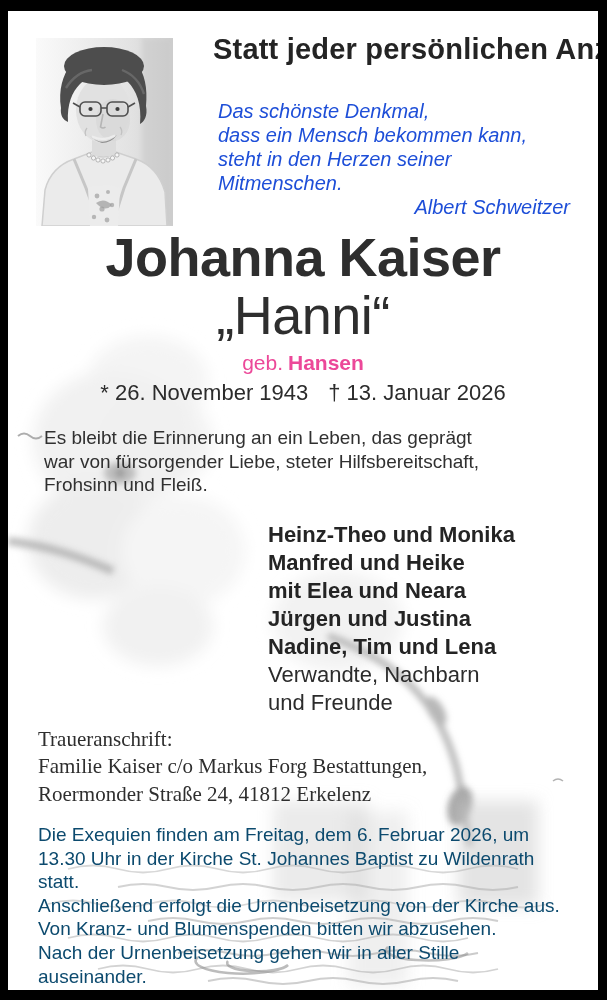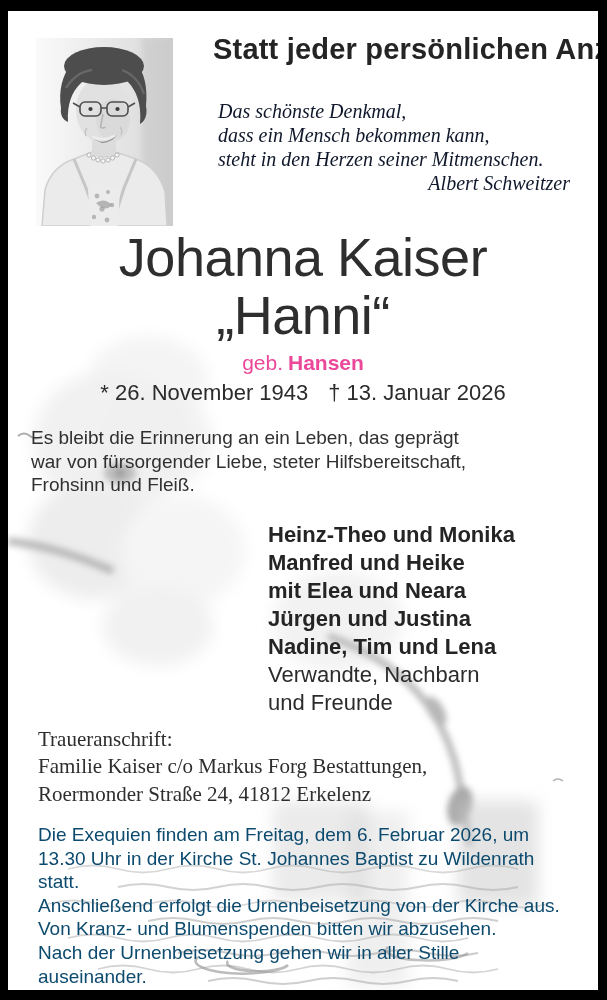--- a/index.html
+++ b/index.html
@@ -14,44 +14,44 @@
     background:#ffffff;overflow:hidden;
   }
   .watermark{position:absolute;left:0;top:0;width:590px;height:979px;pointer-events:none;}
   .photo{position:absolute;left:28px;top:27px;width:137px;height:188px;overflow:hidden;}
   .preface{
     position:absolute;left:205px;top:22px;white-space:nowrap;
     font-size:29px;font-weight:bold;color:#242424;letter-spacing:.2px;
   }
   .quote{
     position:absolute;left:210px;top:88px;width:352px;
-    font-size:20px;font-style:italic;line-height:24px;color:#0f172a;font-family:Liberation Serif, serif;
+    font-size:20px;font-style:italic;line-height:24px;color:#1d4ed8;
   }
   .quote .attribution{text-align:right;}
   .name{
     position:absolute;left:0;top:217px;width:590px;text-align:center;
-    font-size:54px;font-weight:400;line-height:58px;color:#2e2e2e;letter-spacing:-.5px;
+    font-size:54px;font-weight:700;line-height:58px;color:#2e2e2e;letter-spacing:-.5px;
   }
   .nickname{
     position:absolute;left:0;top:275px;width:590px;text-align:center;
     font-size:54px;font-weight:400;line-height:58px;color:#2e2e2e;letter-spacing:-.5px;
   }
   .maiden{
     position:absolute;left:0;top:340px;width:590px;text-align:center;
     font-size:21px;color:#ec4899;
   }
   .maiden .prefix{margin-right:5px;}
   .maiden .bold{font-weight:bold;}
   .dates{
     position:absolute;left:0;top:369px;width:590px;
     display:flex;justify-content:center;gap:20px;
     font-size:22px;color:#2b2b2b;white-space:nowrap;
   }
   .tribute{
-    position:absolute;left:23px;top:415px;width:500px;
+    position:absolute;left:36px;top:415px;width:500px;
     font-size:19px;line-height:23.5px;color:#303030;
   }
   .mourners{
     position:absolute;left:260px;top:510px;width:300px;
     font-size:22px;line-height:28px;color:#2b2b2b;
   }
   .mourners .bold{font-weight:bold;color:#242424;}
   .address{
     position:absolute;left:30px;top:715px;width:520px;
     font-size:21px;line-height:27.3px;color:#2e2e2e;font-family:Liberation Serif, serif;

